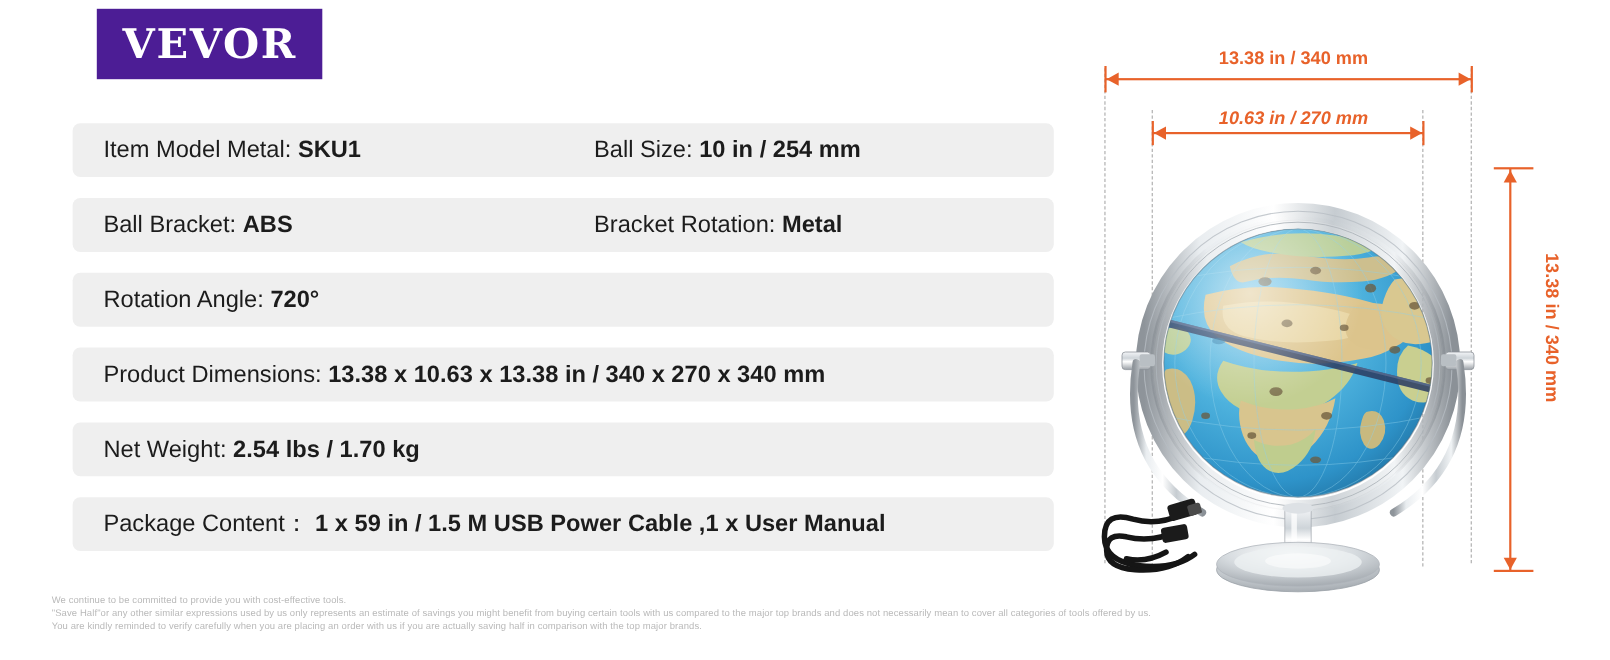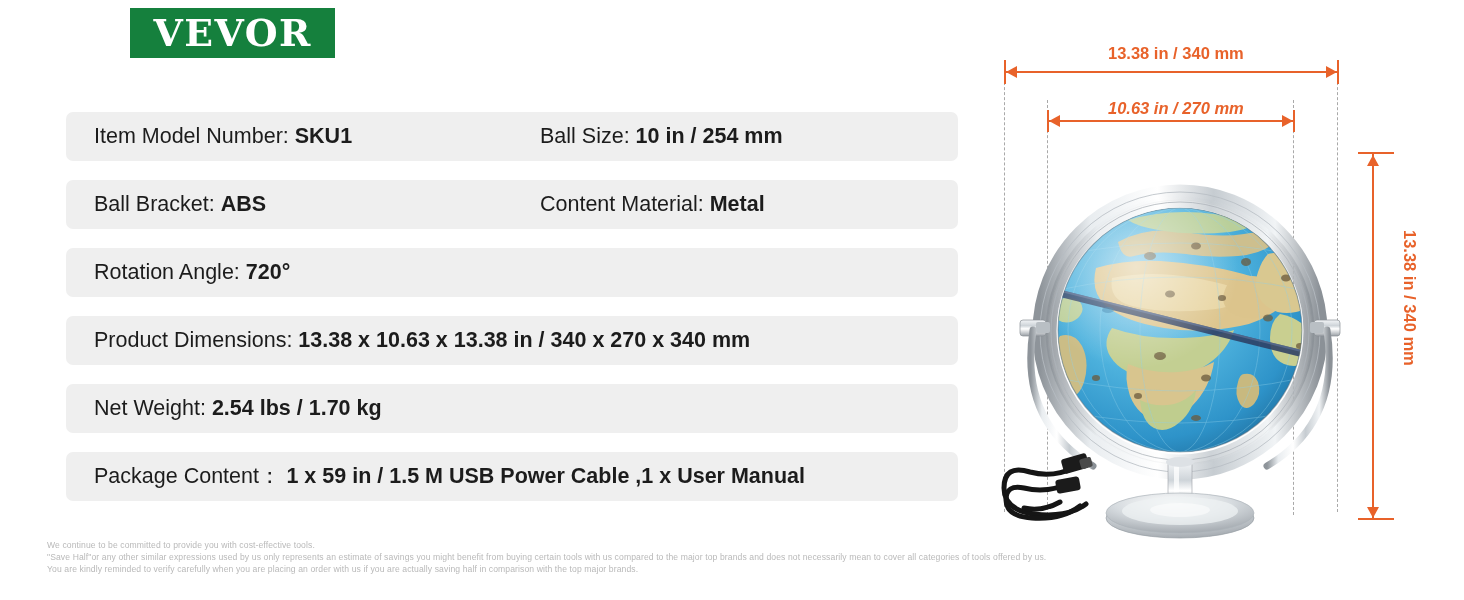--- a/index.html
+++ b/index.html
@@ -16,26 +16,25 @@
     color: #1a1a1a;
     -webkit-font-smoothing: antialiased;
   }
 
   
   #brand-logo {
     position: absolute;
     left: 88px;
     top: 8px;
     width: 205px;
-    height: 50px;
-    background: #15803d;
+    height: 64px;
+    background: #4c1d95;
     display: flex;
     align-items: center;
     justify-content: center;
-    margin-left: 42px;
   }
   #brand-logo .wordmark {
     font-family: "DejaVu Serif", serif;
     font-weight: bold;
     font-size: 37px;
     letter-spacing: 1.5px;
     color: #ffffff;
     line-height: 1;
     transform: scaleX(1.02);
   }
@@ -148,33 +147,33 @@
 <body>
 
 <div id="brand-logo">
   <span class="wordmark">VEVOR</span>
 </div>
 
 <div id="spec-list">
 
   <div class="spec-row">
     <div class="spec-cell col-left">
-      <span class="lbl">Item Model Number: </span><span class="val">SKU1</span>
+      <span class="lbl">Item Model Metal: </span><span class="val">SKU1</span>
     </div>
     <div class="spec-cell col-right">
       <span class="lbl">Ball Size: </span><span class="val">10 in / 254 mm</span>
     </div>
   </div>
 
   <div class="spec-row">
     <div class="spec-cell col-left">
       <span class="lbl">Ball Bracket: </span><span class="val">ABS</span>
     </div>
     <div class="spec-cell col-right">
-      <span class="lbl">Content Material: </span><span class="val">Metal</span>
+      <span class="lbl">Bracket Rotation: </span><span class="val">Metal</span>
     </div>
   </div>
 
   <div class="spec-row">
     <div class="spec-cell col-left">
       <span class="lbl">Rotation Angle: </span><span class="val">720°</span>
     </div>
   </div>
 
   <div class="spec-row">

